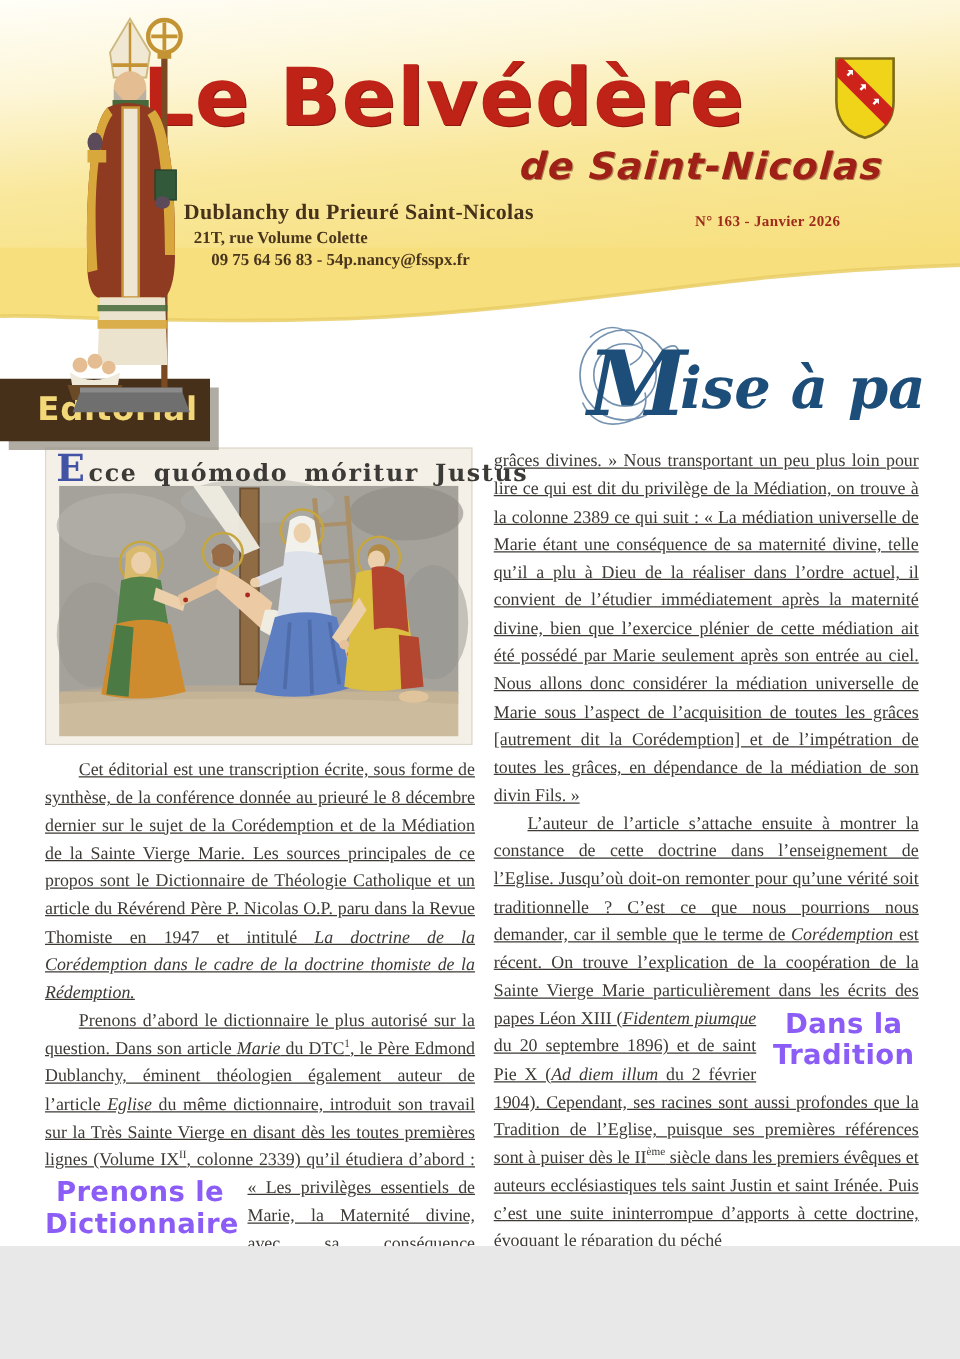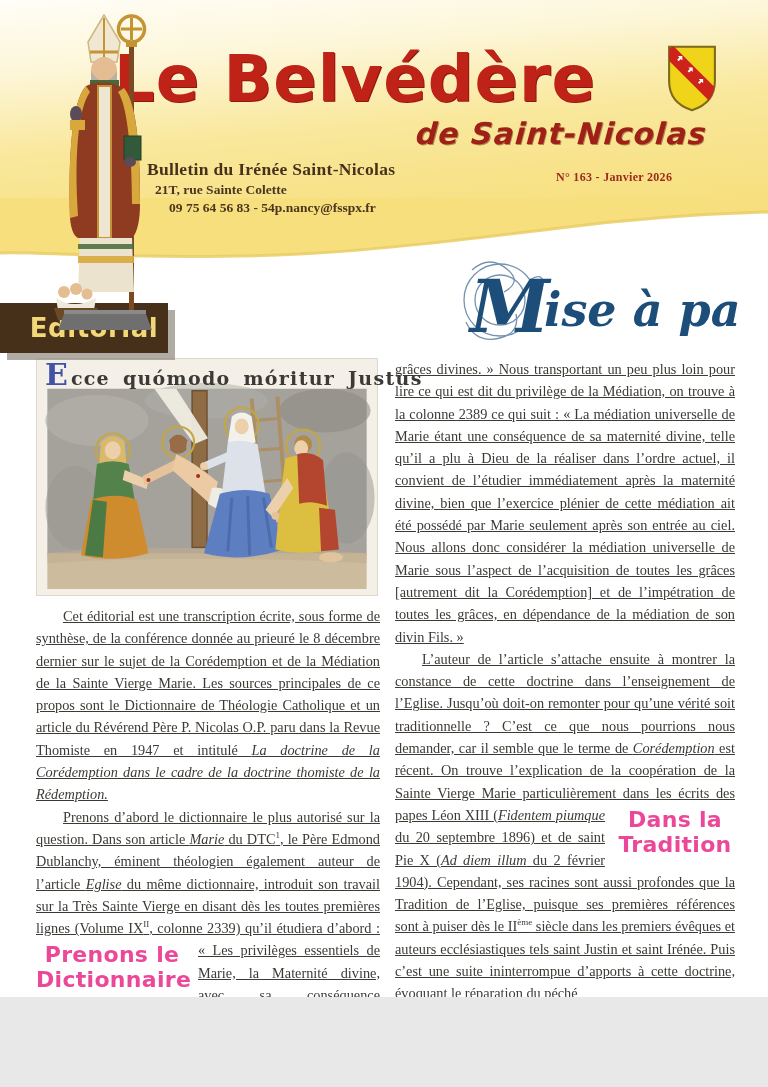--- a/index.html
+++ b/index.html
@@ -71,21 +71,21 @@
     font-family:"DejaVu Serif", serif; font-weight:bold; color:#3c3a36;
   }
   .ecce-initial { font-size:30px; line-height:32px; color:#4253a6; margin-right:3px; }
   .ecce-curl { position:relative; top:4px; left:-8px; }
   .ecce-rest { font-size:19px; letter-spacing:1.3px; word-spacing:5px; white-space:nowrap; }
   .para { margin:0;text-decoration:underline; }
   .indent { text-indent:27px; }
   sup { font-size:9px; line-height:0; }
   .inset {
     display:block; font-family:"DejaVu Sans", sans-serif; font-weight:bold;
-    color:#ec4899; font-size:22px; line-height:25px; text-align:center;
+    color:#8b5cf6; font-size:22px; line-height:25px; text-align:center;
     text-indent:0; letter-spacing:.3px;
   }
   .inset-left  { float:left;  width:152px; margin:3px 10px 2px 0; }
   .inset-right { float:right; width:120px; margin:3px 0 2px 10px; }
   .footnote-rule { width:170px; border-top:2px solid #1c1c1c; margin:26px 0 8px 2px; }
   .footnote { font-size:11.5px; line-height:15px; color:#3d3a35; text-align:left; }
 </style>
 </head>
 <body>
 
@@ -113,22 +113,22 @@
       <rect x="-8" y="23" width="78" height="13" transform="rotate(45 25 30)" fill="#cd231a"></rect>
       <g fill="#ffffff">
         <path d="M14,12 l3,3 -2,0 0,3 -2,0 0,-3 -2,0 Z" transform="rotate(45 15 14)"></path>
         <path d="M24,23 l3,3 -2,0 0,3 -2,0 0,-3 -2,0 Z" transform="rotate(45 25 25)"></path>
         <path d="M34,34 l3,3 -2,0 0,3 -2,0 0,-3 -2,0 Z" transform="rotate(45 35 36)"></path>
       </g>
     </g>
   </svg>
 
   <div class="bulletin-block">
-    <div class="bulletin-name">Bulletin du Irénée Saint-Nicolas</div>
-    <div class="bulletin-line bl-1">21T, rue Sainte Colette</div>
+    <div class="bulletin-name">Dublanchy du Prieuré Saint-Nicolas</div>
+    <div class="bulletin-line bl-1">21T, rue Volume Colette</div>
     <div class="bulletin-line bl-3">09 75 64 56 83 -  54p.nancy@fsspx.fr</div>
   </div>
 
   <div class="issue">N° 163 - Janvier 2026</div>
 
   <svg class="statue" viewBox="0 0 150 322">
     <rect x="101" y="34" width="5" height="268" fill="#7c4a22"></rect>
     <circle cx="103.5" cy="21" r="13" fill="none" stroke="#c49333" stroke-width="3.5"></circle>
     <path d="M103.5,10 V32 M93,21 H114" stroke="#c49333" stroke-width="3"></path>
     <rect x="98" y="33" width="11" height="6" fill="#c49333"></rect>

